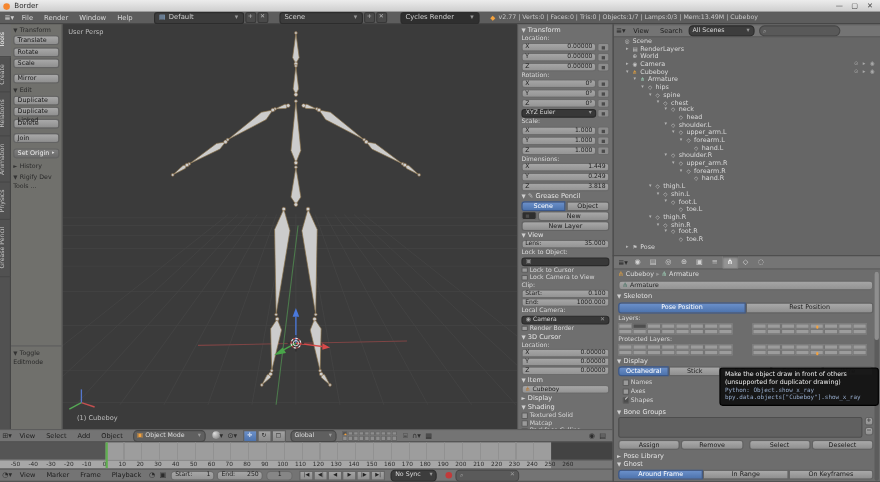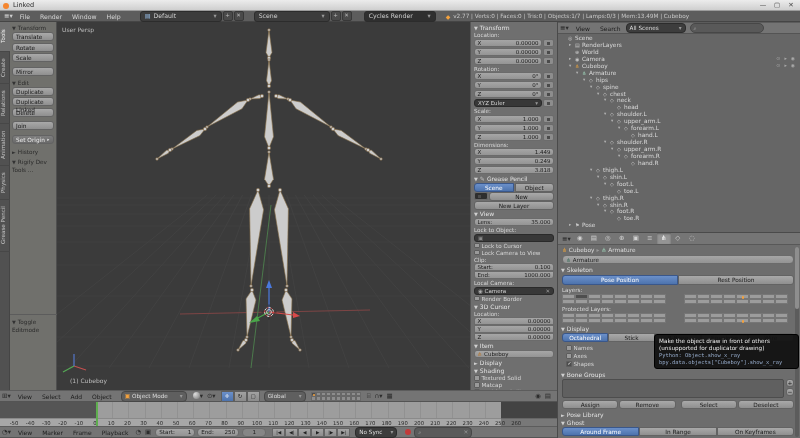--- a/index.html
+++ b/index.html
@@ -115,21 +115,21 @@
   .pbtn{width:13px;height:9px;background:linear-gradient(#a4a4a4,#8d8d8d);border:1px solid #666;
         color:#222;text-align:center;line-height:8px;font-size:4.6px;box-sizing:border-box;}
 </style>
 </head>
 <body>
 
 <div id="root">
 
   <div class="abs titlebar">
     <span class="abs" style="left:3px;top:2.5px;width:6px;height:6px;border-radius:50%;background:#f5862f;"></span>
-    <span class="abs" style="left:13px;top:0;line-height:11px;font-size:6.5px;">Linked</span>
+    <span class="abs" style="left:13px;top:0;line-height:11px;font-size:6.5px;">Border</span>
     <span class="abs" style="right:2px;top:0;">
       <span class="wbtn">—</span><span class="wbtn">▢</span><span class="wbtn">✕</span>
     </span>
   </div>
 
   <div class="abs infobar">
     <span class="iconbtn" style="color:#cfcfcf;margin-left:2px;">≣▾</span>
     <span class="menuitem">File</span>
     <span class="menuitem">Render</span>
     <span class="menuitem">Window</span>

